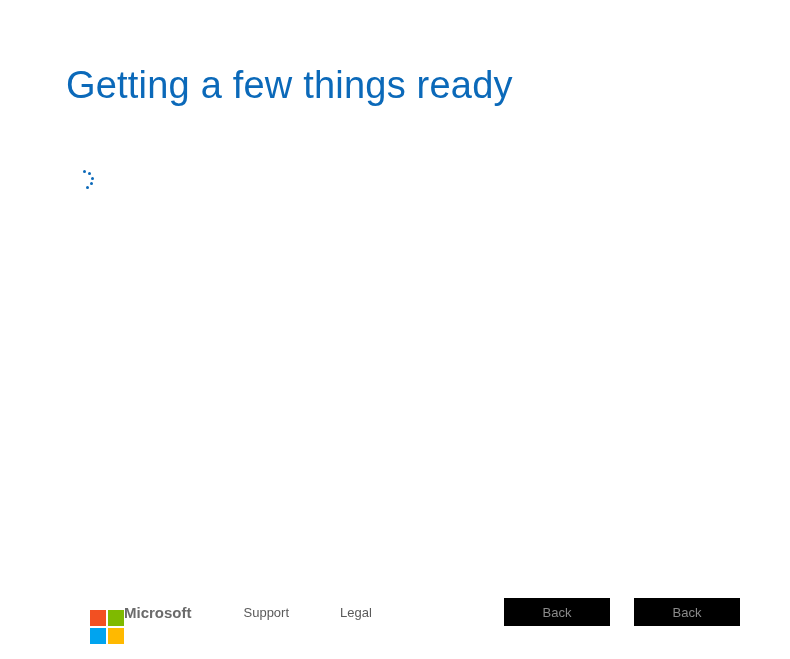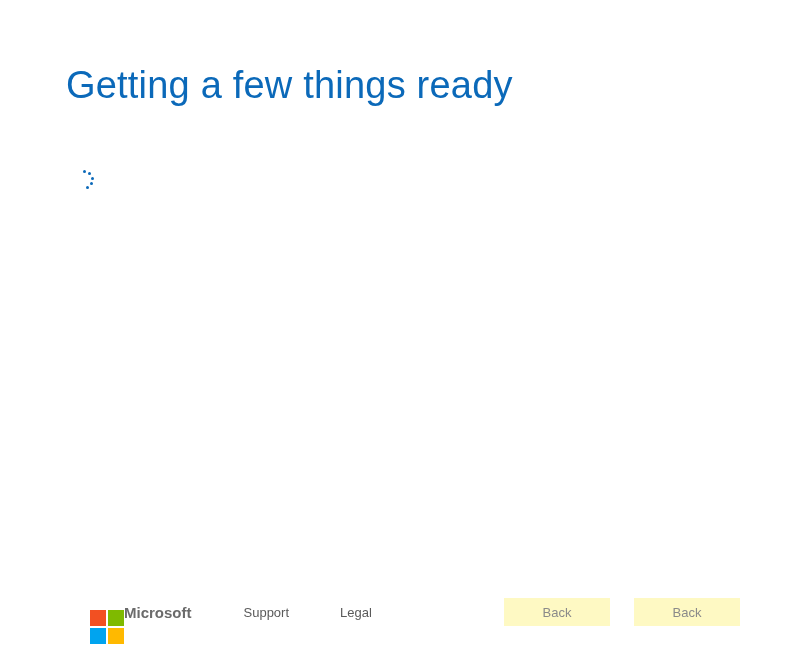--- a/index.html
+++ b/index.html
@@ -87,21 +87,21 @@
       cursor: pointer;
     }
     .footer-buttons {
       margin-left: auto;
       display: flex;
       gap: 8px;
     }
     .btn {
       width: 106px;
       height: 28px;
-      background: #fef9c3;
+      background: #000000;
       border: none;
       color: #8a8a8a;
       font-size: 13px;
       font-family: inherit;
       cursor: default;
     }
   </style>
 </head>
 <body>
 

